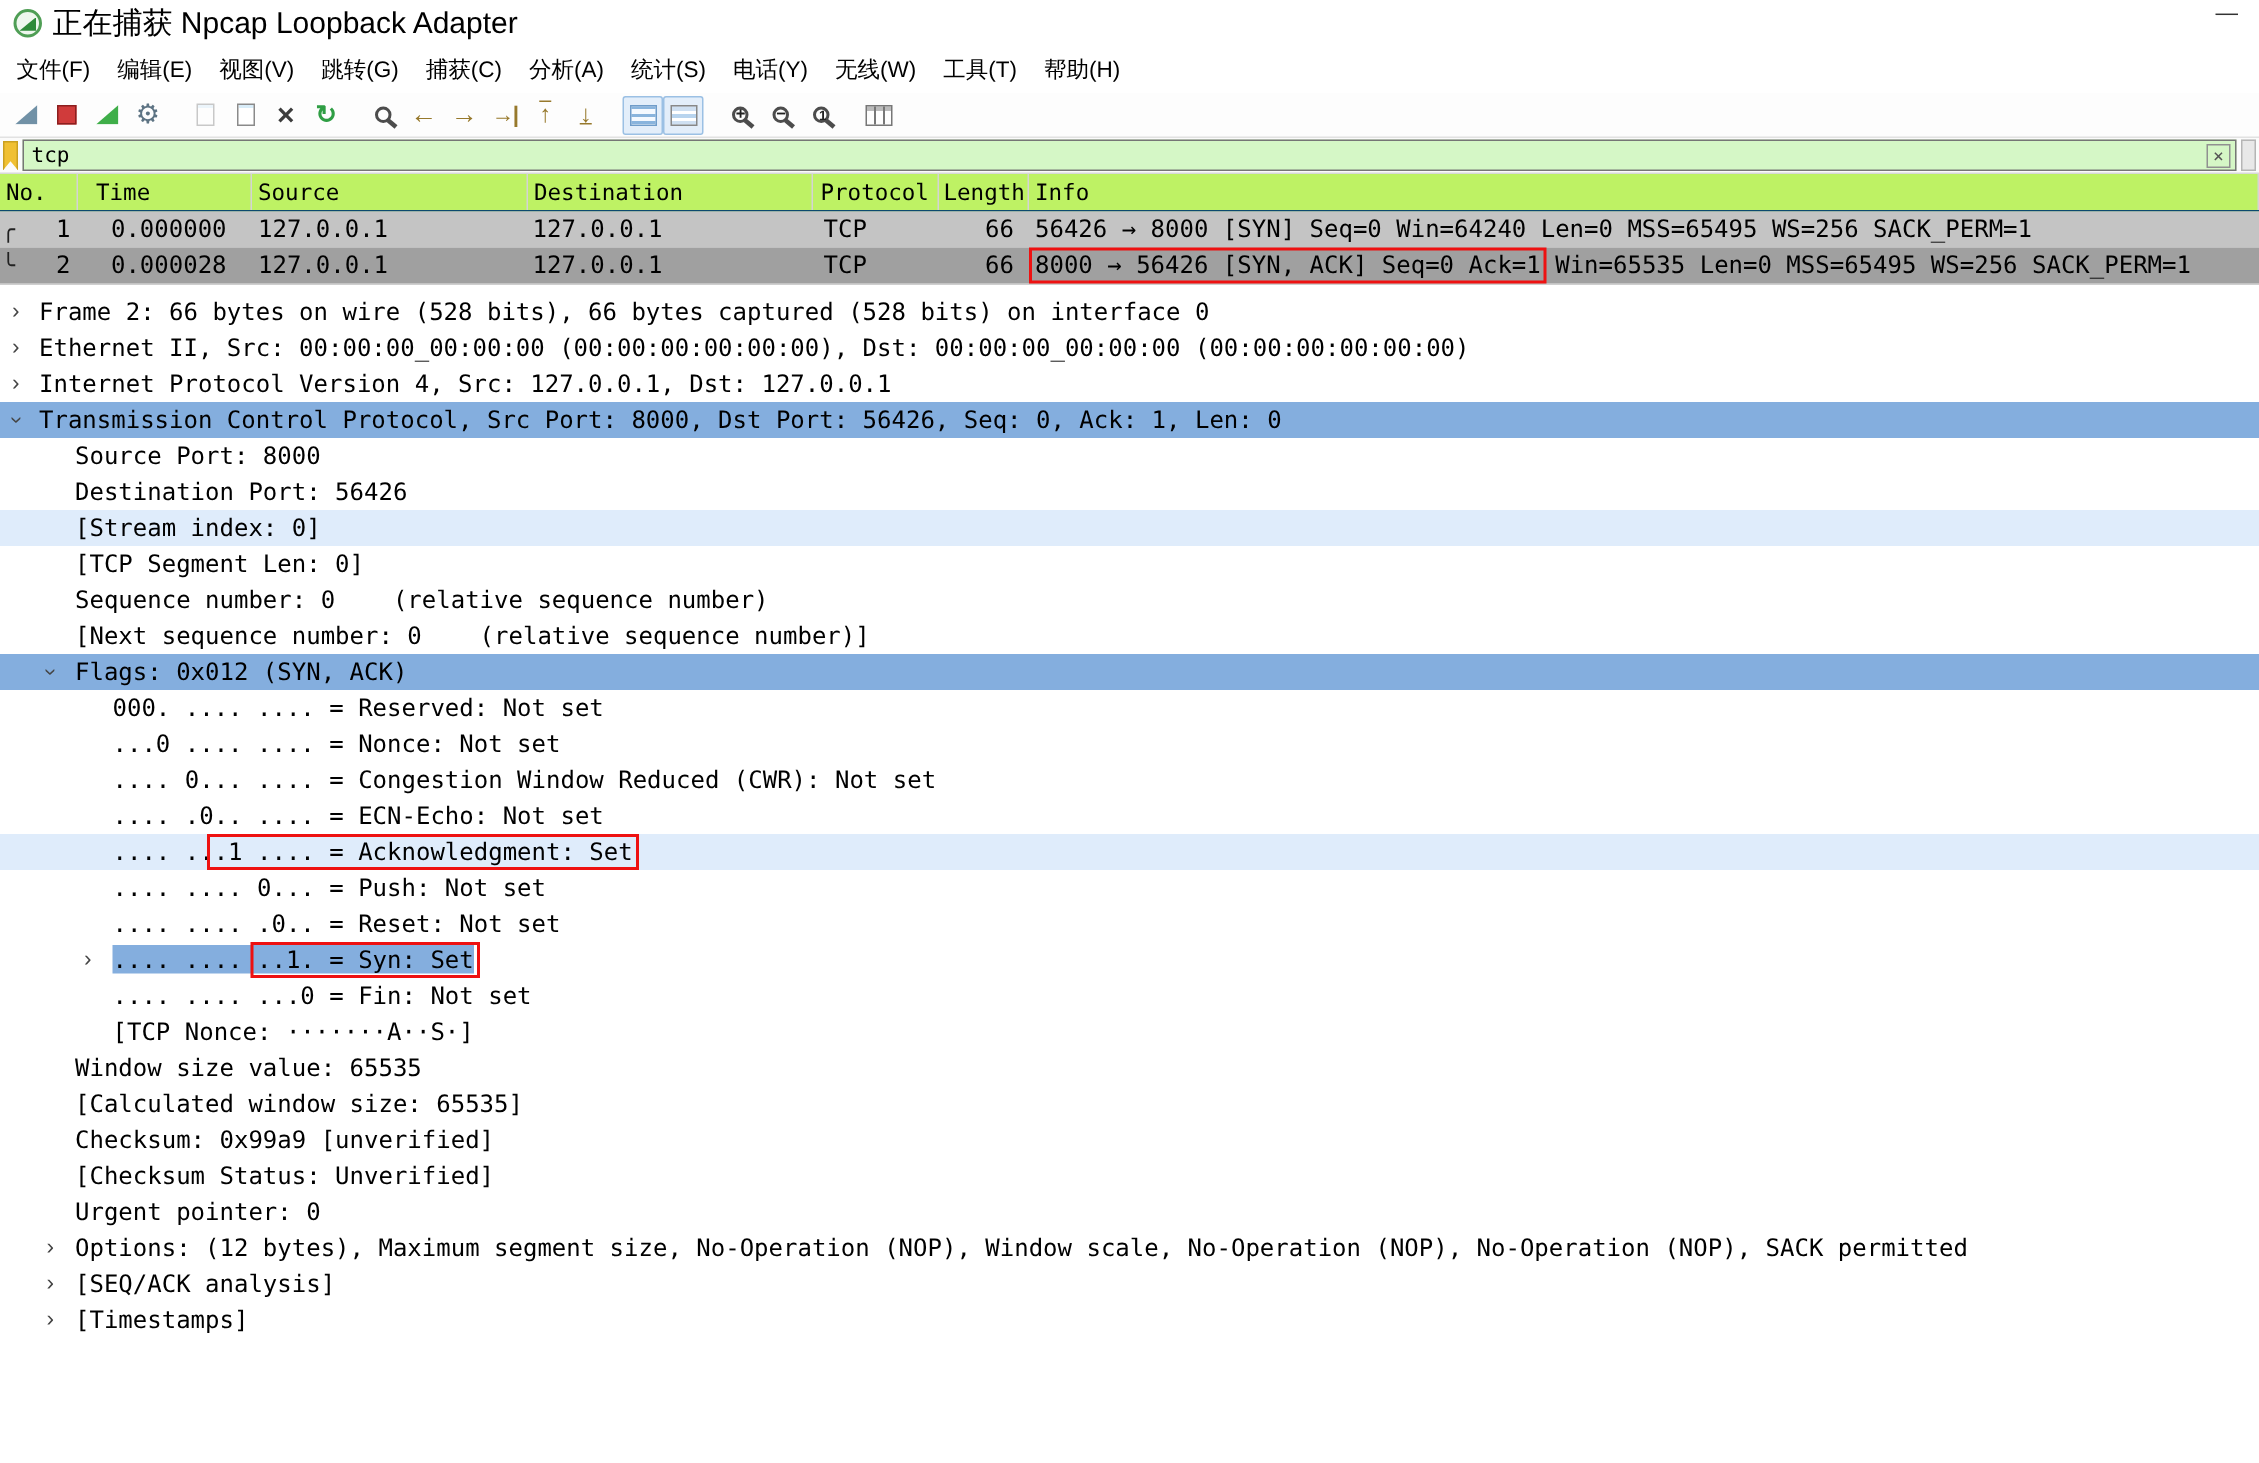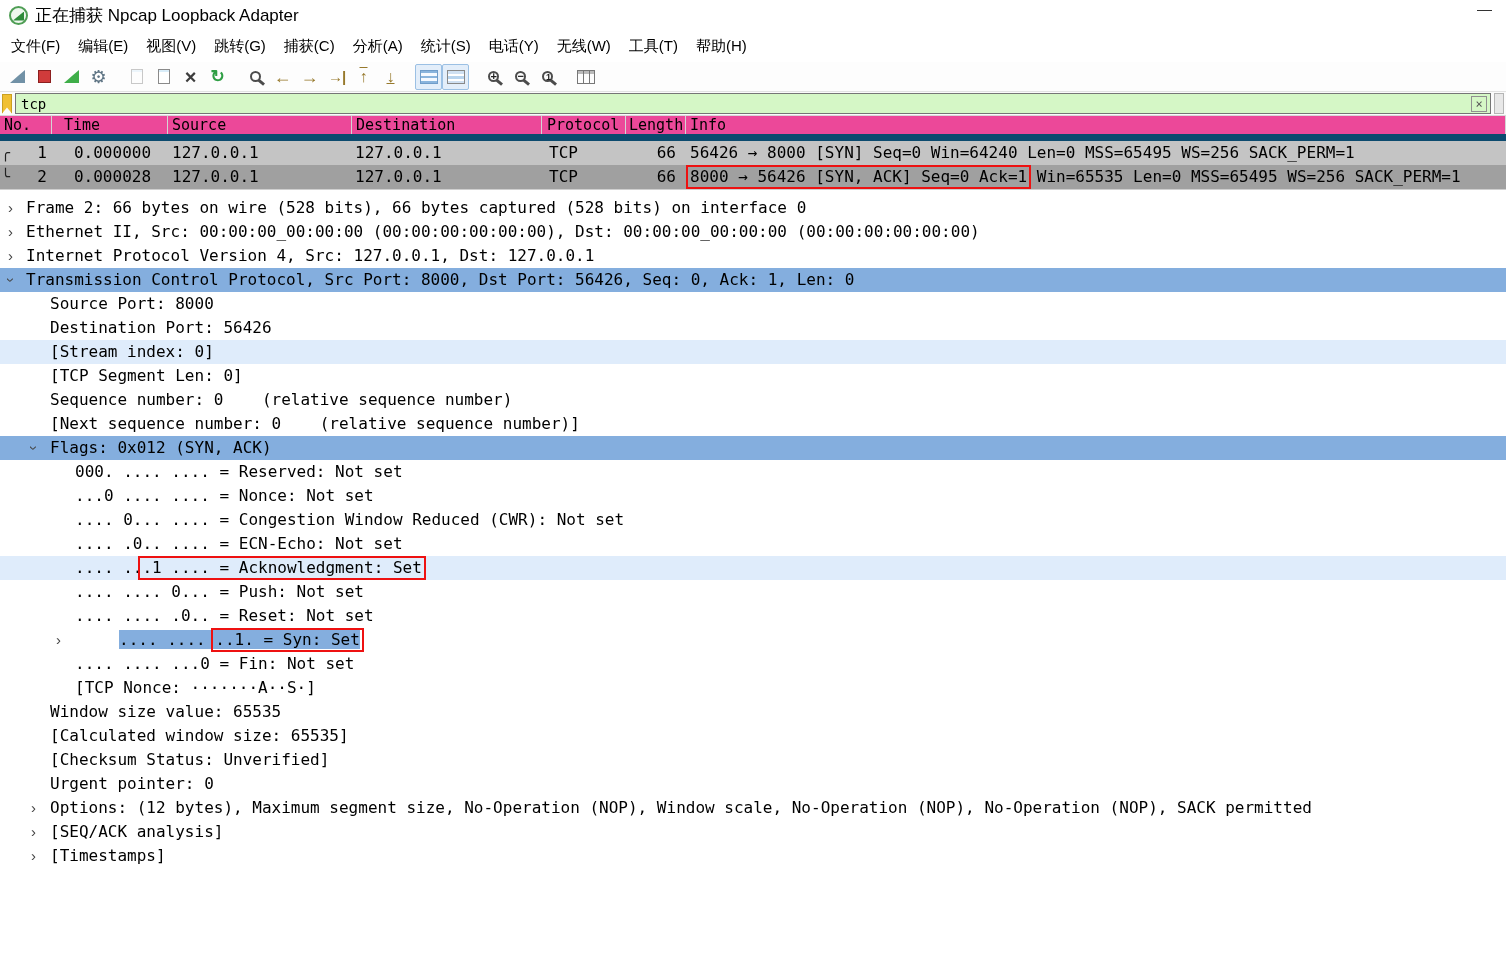--- a/index.html
+++ b/index.html
@@ -4,21 +4,21 @@
 <style>
   * { box-sizing: border-box; margin: 0; padding: 0; }
   html,body { width:1506px; height:975px; overflow:hidden; background:#fff; color:#000;
     font-family:"Liberation Sans", sans-serif; }
 
   
   .titlebar { height:30px; display:flex; align-items:center; gap:7px; padding:0 9px; position:relative; background:#fff; }
   .ws-logo { width:19px; height:19px; border-radius:50%; background:#eef7ee; border:2px solid #4f9e55;
     display:flex; align-items:flex-end; justify-content:center; }
   .ws-logo .fin { width:11px; height:9px; background:#2e8b3a; clip-path:polygon(100% 0,100% 100%,0 100%,55% 45%); margin-bottom:2px; }
-  .title-text { font-size:17px; }
+  .title-text { font-size:20px; }
   .win-min { position:absolute; right:14px; top:0px; font-size:15px; color:#333; }
 
   
   .menubar { height:32px; display:flex; align-items:center; font-size:15px; padding-left:2px; background:#fff; }
   .menu-item { padding:5px 9px; cursor:default; }
 
   
   .toolbar { height:30px; display:flex; align-items:center; padding-left:4px; border-bottom:1px solid #e2e2e2; background:#fdfdfd; }
   .tbicon { width:27px; height:26px; display:flex; align-items:center; justify-content:center; position:relative; color:#555; }
   .glyph { position:relative; display:block; line-height:1; }
@@ -57,21 +57,21 @@
   .bookmark { width:10px; height:20px; background:#f0c033; border:1px solid #caa020;
     clip-path:polygon(0 0,100% 0,100% 100%,50% 70%,0 100%); flex:none; }
   .filter-input { flex:1; height:21px; background:var(--filterbg,#d5f7c6); border:1px solid #767676;
     display:flex; align-items:center; padding:0 3px 0 5px; font-family:"DejaVu Sans Mono",monospace; font-size:14px; }
   .filter-text { flex:1; }
   .filter-clear { width:16px; height:16px; border:1px solid #909090; display:flex; align-items:center; justify-content:center;
     font-size:12px; color:#555; background:transparent; flex:none; }
   .filter-stub { width:10px; height:21px; background:#e8e8e8; border:1px solid #b5b5b5; flex:none; }
 
   
-  .pl-header { display:flex; height:25px; background:#ec4899; border-bottom:7px solid #0c4a6e;
+  .pl-header { display:flex; height:25px; background:#bef264; border-bottom:1px solid #0c4a6e;
     font-family:"DejaVu Sans Mono",monospace; font-size:15px; }
   .pl-header .cell { height:100%; display:flex; align-items:center; border-right:1px solid #d4d4d4; }
   .c-no { width:52px; flex:none; } .c-time { width:116px; flex:none;text-align:center; } .c-src { width:184px; flex:none; }
   .c-dst { width:190px; flex:none; } .c-proto { width:84px; flex:none; } .c-len { width:60px; flex:none; }
   .c-info { flex:1; min-width:0; }
   .pl-header .c-no { padding-left:4px; } .pl-header .c-time { padding-left:12px; } .pl-header .c-src { padding-left:4px; }
   .pl-header .c-dst { padding-left:4px; } .pl-header .c-proto { padding-left:5px; } .pl-header .c-len { padding-left:3px; }
   .pl-header .c-info { padding-left:4px; }
   .pl-row { display:flex; height:24px; line-height:24px; font-family:"DejaVu Sans Mono",monospace; font-size:16px;
     white-space:pre; position:relative; }
@@ -87,21 +87,21 @@
   .detail { border-top:1px solid #cfcfcf; padding-top:6px; height:786px; overflow:hidden;
     font-family:"DejaVu Sans Mono",monospace; font-size:16px; }
   .drow { height:24px; line-height:24px; white-space:pre; position:relative; }
   .drow .exp { position:absolute; top:0; color:#444; font-size:15px; font-family:"Liberation Sans",sans-serif; }
   .drow .exp.open { transform:rotate(90deg); }
   .lvl0 { padding-left:26px; } .lvl0 .exp { left:8px; }
   .lvl1 { padding-left:50px; } .lvl1 .exp { left:31px; }
   .lvl2 { padding-left:75px; } .lvl2 .exp { left:56px; }
   .hl-blue { background:var(--sel,#84aede); }
   .hl-light { background:var(--rel,#dfecfb); }
-  .hl-text .txt { background:var(--sel,#84aede);margin-left:44px; }
+  .hl-text .txt { background:var(--sel,#84aede); }
   .red-box { display:inline-block; border:2px solid var(--ann,#ee1111); padding:0 2px; margin:0 -4px; line-height:20px; }
 </style>
 </head>
 <body>
 
 <div class="titlebar">
   <span class="ws-logo">
       <span class="fin"></span>
     </span>
   <span class="title-text">正在捕获 Npcap Loopback Adapter</span>
@@ -227,18 +227,19 @@
     <div class="drow lvl2"><span class="txt"><span>.... 0... .... = Congestion Window Reduced (CWR): Not set</span></span></div>
     <div class="drow lvl2"><span class="txt"><span>.... .0.. .... = ECN-Echo: Not set</span></span></div>
     <div class="drow lvl2 hl-light"><span class="txt"><span>.... ..</span><span class="red-box">.1 .... = Acknowledgment: Set</span></span></div>
     <div class="drow lvl2"><span class="txt"><span>.... .... 0... = Push: Not set</span></span></div>
     <div class="drow lvl2"><span class="txt"><span>.... .... .0.. = Reset: Not set</span></span></div>
     <div class="drow lvl2 hl-text"><span class="exp">›</span><span class="txt"><span>.... .... </span><span class="red-box">..1. = Syn: Set</span></span></div>
     <div class="drow lvl2"><span class="txt"><span>.... .... ...0 = Fin: Not set</span></span></div>
     <div class="drow lvl2"><span class="txt"><span>[TCP Nonce: ·······A··S·]</span></span></div>
     <div class="drow lvl1"><span class="txt"><span>Window size value: 65535</span></span></div>
     <div class="drow lvl1"><span class="txt"><span>[Calculated window size: 65535]</span></span></div>
+    <div class="drow lvl1"><span class="txt"><span>Checksum: 0x99a9 [unverified]</span></span></div>
     <div class="drow lvl1"><span class="txt"><span>[Checksum Status: Unverified]</span></span></div>
     <div class="drow lvl1"><span class="txt"><span>Urgent pointer: 0</span></span></div>
     <div class="drow lvl1"><span class="exp">›</span><span class="txt"><span>Options: (12 bytes), Maximum segment size, No-Operation (NOP), Window scale, No-Operation (NOP), No-Operation (NOP), SACK permitted</span></span></div>
     <div class="drow lvl1"><span class="exp">›</span><span class="txt"><span>[SEQ/ACK analysis]</span></span></div>
     <div class="drow lvl1"><span class="exp">›</span><span class="txt"><span>[Timestamps]</span></span></div>
   </div>
 
 </body></html>

